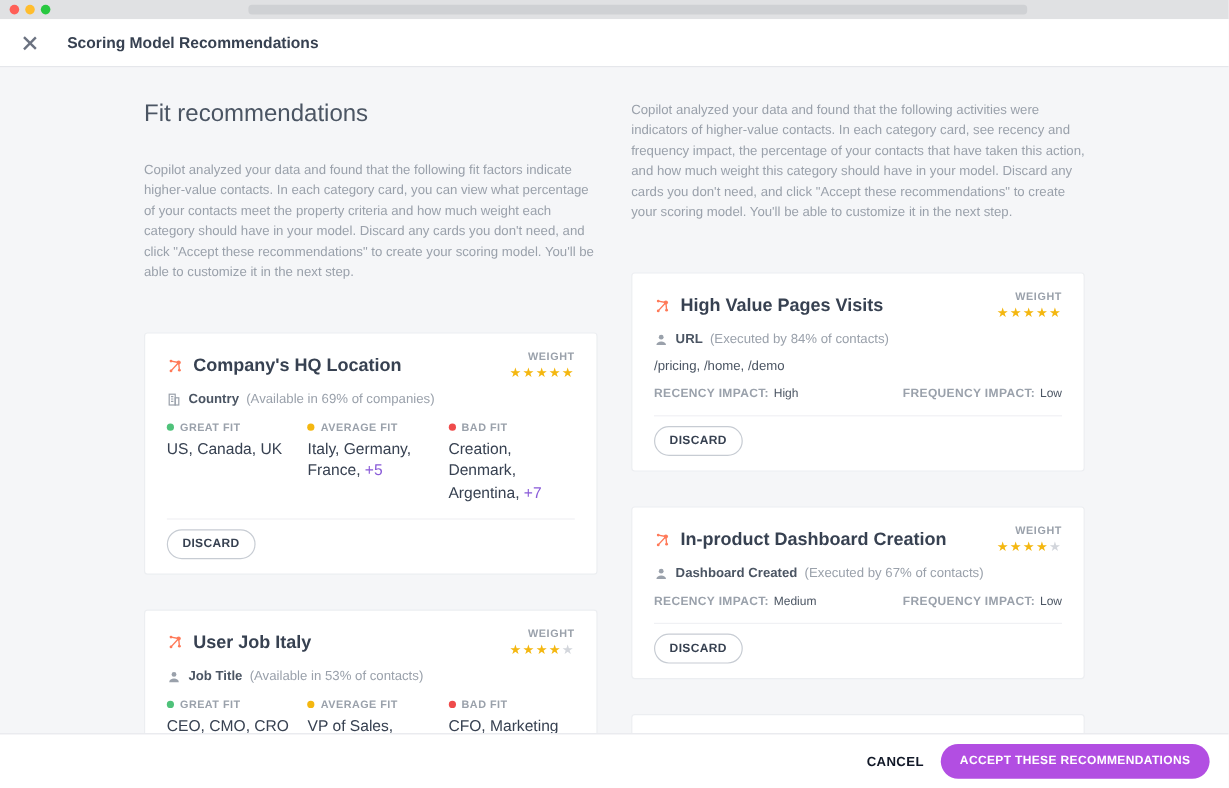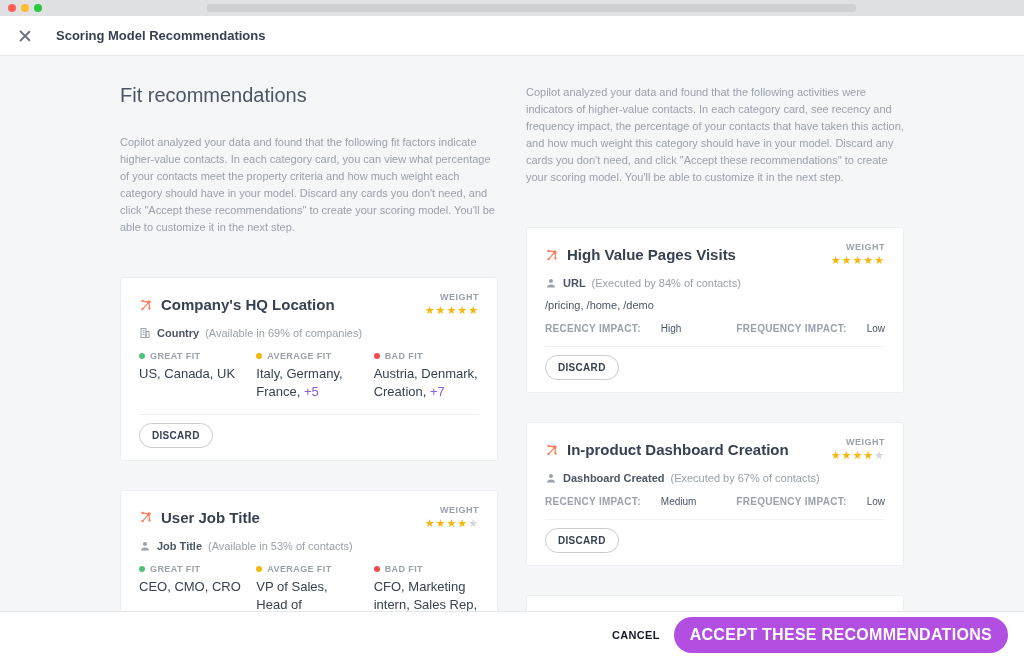--- a/index.html
+++ b/index.html
@@ -123,41 +123,41 @@
   .bullet.g { background: #4fc27a; }
   .bullet.y { background: #f4b710; }
   .bullet.r { background: #ef4b4b; }
   .fit-val { font-size: 13px; color: #374151; line-height: 1.4; }
   .overflow { color: #8a5cd8; }
 
   hr.card-sep { border: 0; border-top: 1px solid #f0f1f4; margin: 12px 0 8px 0; }
 
   .impact-row { display: flex; justify-content: space-between; margin-top: 12px; font-size: 10px; }
   .impact-item .k { color: #9aa1ab; letter-spacing: 0.3px; font-weight: 600; }
-  .impact-item .v { color: #4b5563; margin-left: 20px; }
+  .impact-item .v { color: #4b5563; margin-left: 4px; }
 
   .card-foot { display: flex; justify-content: flex-start; }
   .discard-btn {
     border: 1px solid #c7ccd3; background: #fff; color: #374151;
     font-size: 10px; font-weight: 700; letter-spacing: 0.3px;
     padding: 6px 12px; border-radius: 14px; cursor: pointer;
   }
 
   
   .footer {
     position: absolute; left: 0; right: 0; bottom: 0;
     height: 46px; background: #fff;
     border-top: 1px solid #e5e7eb;
     display: flex; align-items: center; justify-content: flex-end;
     padding: 0 16px; gap: 14px;
   }
   .cancel-btn { font-size: 11px; font-weight: 700; letter-spacing: 0.3px; color: #111827; cursor: pointer; }
   .accept-btn {
     background: #b24ee2; color: #fff; border: none;
-    font-size: 16px; font-weight: 700; letter-spacing: 0.3px;
+    font-size: 10px; font-weight: 700; letter-spacing: 0.3px;
     padding: 9px 16px; border-radius: 18px; cursor: pointer;
   }
 </style>
 </head>
 <body>
 
 <div class="titlebar">
   <div class="dot red"></div>
   <div class="dot yel"></div>
   <div class="dot grn"></div>
@@ -218,42 +218,42 @@
               <span class="bullet y"></span>
               <span>AVERAGE FIT</span>
             </div>
           <div class="fit-val"><span>Italy, Germany, France,</span><span class="overflow"> +5</span></div>
         </div>
         <div class="fit-col">
           <div class="fit-label">
               <span class="bullet r"></span>
               <span>BAD FIT</span>
             </div>
-          <div class="fit-val"><span>Austria, Denmark, Creation,</span><span class="overflow"> +7</span></div>
+          <div class="fit-val"><span>Creation, Denmark, Argentina,</span><span class="overflow"> +7</span></div>
         </div>
       </div>
       <hr class="card-sep">
       <div class="card-foot">
         <button class="discard-btn">DISCARD</button>
       </div>
     </div>
 
     <div class="card">
       <div class="card-head">
         <div class="card-head-left">
           <span class="hubspot-icon">
             <svg viewBox="0 0 24 24" width="14" height="14" fill="#ff7a59">
                 <circle cx="17" cy="7" r="3"></circle>
                 <circle cx="6" cy="5" r="2"></circle>
                 <circle cx="6" cy="19" r="2"></circle>
                 <circle cx="18" cy="18" r="2"></circle>
                 <path d="M6 5 L17 7 M6 19 L17 7 M18 18 L17 7" stroke="#ff7a59" stroke-width="2"></path>
               </svg>
           </span>
-          <span class="card-title">User Job Title</span>
+          <span class="card-title">User Job Italy</span>
         </div>
         <div class="weight-block">
           <div class="weight-label">WEIGHT</div>
           <div class="stars"><span>★</span><span>★</span><span>★</span><span>★</span><span class="off">★</span></div>
         </div>
       </div>
       <div class="card-sub">
         <span class="ic">
             <svg width="12" height="12" viewBox="0 0 24 24" fill="#9aa1ab">
               <circle cx="12" cy="8" r="4"></circle>

